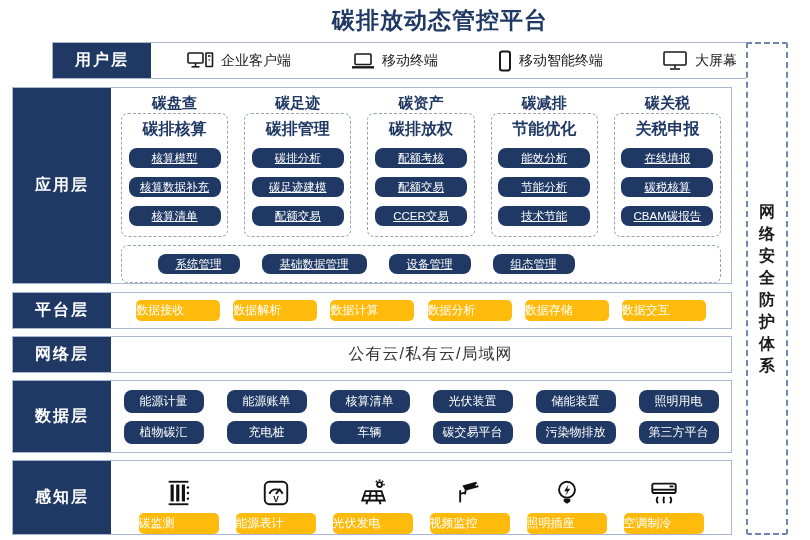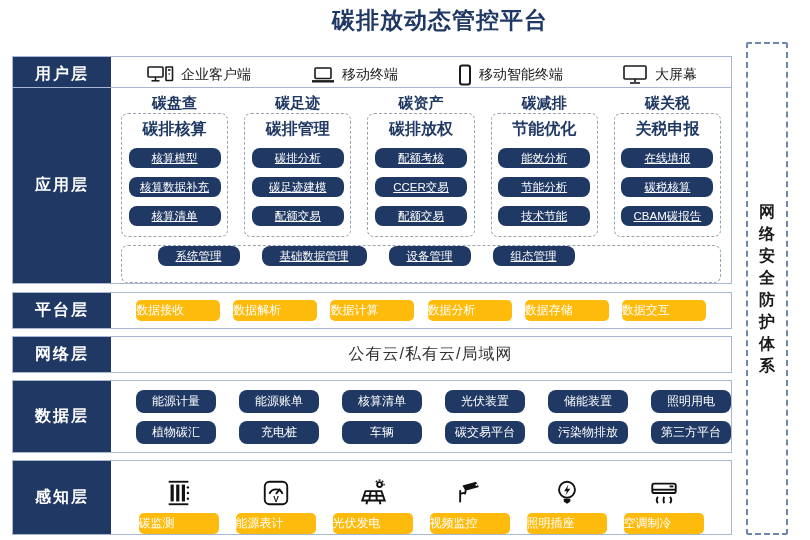--- a/index.html
+++ b/index.html
@@ -37,39 +37,39 @@
     padding:5px 5px 10px;display:flex;flex-direction:column;align-items:center;gap:9px;
   }
   .app-sub{font-size:16px;font-weight:bold;color:#1F3864;height:20px;line-height:20px;}
   .chip-navy{
     background:#1F3864;color:#fff;font-size:11.5px;border-radius:8px;
     height:20px;line-height:20px;text-align:center;width:92px;box-sizing:border-box;
     white-space:nowrap;overflow:hidden;text-decoration:underline;
   }
   .app-common{
     margin-top:8px;border:1.6px dashed #9aa2ad;border-radius:7px;height:38px;
-    display:flex;align-items:flex-start;justify-content:center;gap:22px;
+    display:flex;align-items:center;justify-content:center;gap:22px;
     padding-right:110px;box-sizing:border-box;
   }
   .app-common .chip-navy{width:auto;padding:0 18px;}
 
   
   .plat-items{display:flex;align-items:center;height:100%;justify-content:space-evenly;padding:0 12px;}
   .chip-yellow{
     background:#FFBB0C;color:#fff;font-size:12px;border-radius:5px;
     height:21px;line-height:21px;text-align:left;width:84px;white-space:nowrap;
   }
 
   
   .net-text{display:flex;align-items:center;justify-content:center;height:100%;
     font-size:16px;color:#333;letter-spacing:1px;padding-left:19px;}
 
   
   .data-rows{display:flex;flex-direction:column;justify-content:center;height:100%;gap:8px;}
-  .data-row{display:flex;justify-content:flex-end;gap:23px;}
+  .data-row{display:flex;justify-content:center;gap:23px;}
   .chip-data{
     background:#1F3864;color:#fff;font-size:12px;border-radius:8px;
     height:23px;line-height:23px;text-align:center;width:80px;white-space:nowrap;
   }
 
   
   .sense-items{display:flex;justify-content:center;gap:17px;height:100%;align-items:flex-end;padding-bottom:8px;}
   .sense-item{width:80px;display:flex;flex-direction:column;align-items:center;gap:5px;}
   .sense-item .chip-yellow{width:80px;}
 
@@ -83,21 +83,21 @@
     width:17px;font-size:16px;font-weight:bold;color:#1a1a1a;
     line-height:22px;text-align:center;word-break:break-all;
   }
   svg{display:block;}
 </style>
 </head>
 <body>
 
 <div class="page-title">碳排放动态管控平台</div>
 
-<div class="row" style="top:56px;height:37px;">
+<div class="row" style="top:42px;height:37px;margin-left:40px;">
   <div class="row-label">用户层</div>
   <div class="row-content">
     <div class="user-items">
       <div class="user-item">
         <span>
           <svg width="27" height="20" viewBox="0 0 27 20" fill="none" stroke="#1a1a1a" stroke-width="1.6">
             <rect x="1" y="2" width="15" height="10" rx="1"></rect>
               <line x1="8.5" y1="12" x2="8.5" y2="15"></line>
             <line x1="4.5" y1="15.8" x2="12.5" y2="15.8"></line>
             <rect x="19" y="2" width="6.5" height="13.5" rx="0.5"></rect>
@@ -159,22 +159,22 @@
             <div class="chip-navy">碳排分析</div>
             <div class="chip-navy">碳足迹建模</div>
             <div class="chip-navy">配额交易</div>
           </div>
         </div>
         <div class="app-col">
           <div class="app-col-header">碳资产</div>
           <div class="app-col-box">
             <div class="app-sub">碳排放权</div>
             <div class="chip-navy">配额考核</div>
+            <div class="chip-navy">配额交易</div>
             <div class="chip-navy">CCER交易</div>
-            <div class="chip-navy">配额交易</div>
           </div>
         </div>
         <div class="app-col">
           <div class="app-col-header">碳减排</div>
           <div class="app-col-box">
             <div class="app-sub">节能优化</div>
             <div class="chip-navy">能效分析</div>
             <div class="chip-navy">节能分析</div>
             <div class="chip-navy">技术节能</div>
           </div>

